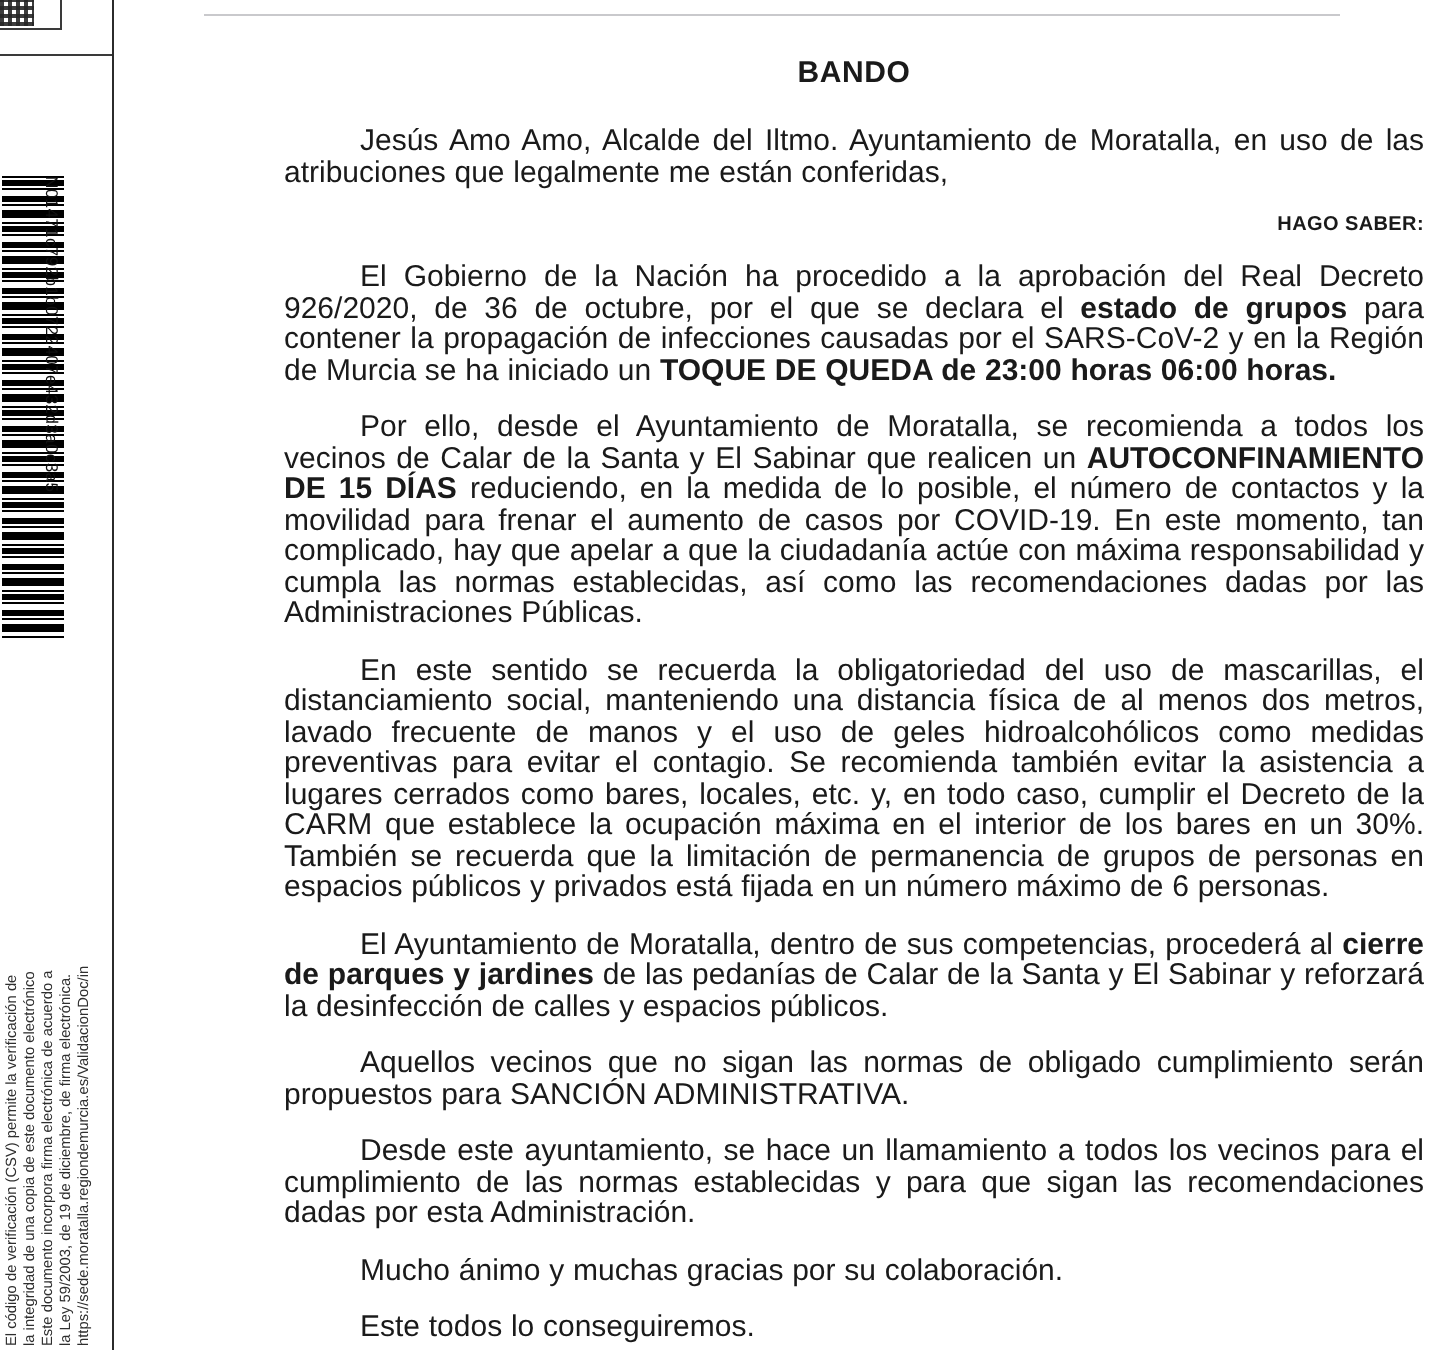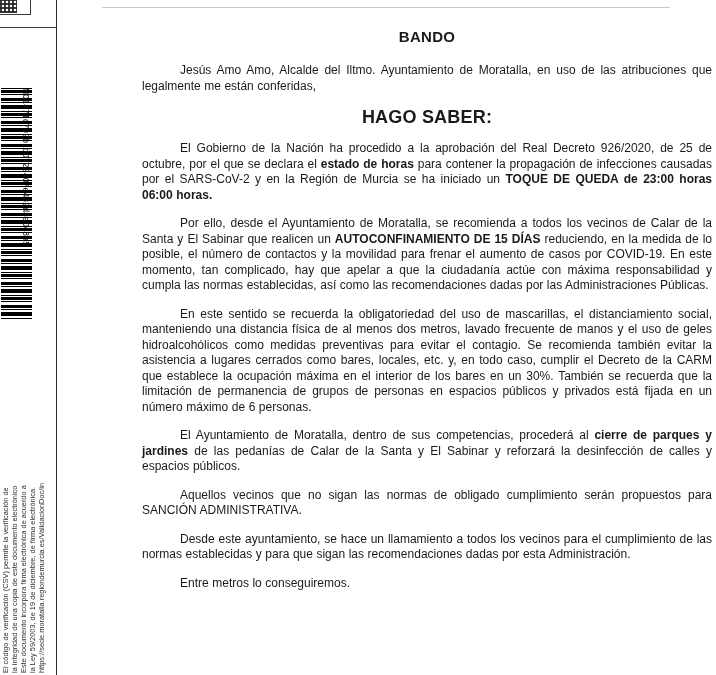--- a/index.html
+++ b/index.html
@@ -128,29 +128,29 @@
   }
 
   .doc-title {
     text-align: center;
     font-size: 15px;
     font-weight: bold;
     letter-spacing: .3px;
     margin: 10px 0 0 0;
   }
   .declare-line {
-    text-align: center;
-    font-size: 18px;
+    text-align: right;
+    font-size: 10px;
     font-weight: bold;
     letter-spacing: .2px;
     margin: 13px 0 0 0;
   }
 
   p.para {
-    font-size: 12px;
+    font-size: 15px;
     line-height: 15.5px;
     text-align: justify;
     text-indent: 38px;
     margin: 13px 0 0 0;
     word-spacing: .2px;
   }
   p.para.first { margin-top: 18px; }
   p.para b { font-weight: bold; }
 </style>
 </head>
@@ -178,22 +178,23 @@
   <div class="header-rule"></div>
 
   <div class="content">
     <div class="doc-title">BANDO</div>
 
     <p class="para first">Jesús Amo Amo, Alcalde del Iltmo. Ayuntamiento de Moratalla, en uso de las atribuciones que legalmente me están conferidas,</p>
 
     <div class="declare-line">HAGO SABER:</div>
 
     <div id="body-paragraphs">
-        <p class="para"><span>El Gobierno de la Nación ha procedido a la aprobación del Real Decreto 926/2020, de 25 de octubre, por el que se declara el </span><b>estado de horas</b><span> para contener la propagación de infecciones causadas por el SARS-CoV-2 y en la Región de Murcia se ha iniciado un </span><b>TOQUE DE QUEDA de 23:00 horas 06:00 horas.</b></p>
+        <p class="para"><span>El Gobierno de la Nación ha procedido a la aprobación del Real Decreto 926/2020, de 36 de octubre, por el que se declara el </span><b>estado de grupos</b><span> para contener la propagación de infecciones causadas por el SARS-CoV-2 y en la Región de Murcia se ha iniciado un </span><b>TOQUE DE QUEDA de 23:00 horas 06:00 horas.</b></p>
         <p class="para"><span>Por ello, desde el Ayuntamiento de Moratalla, se recomienda a todos los vecinos de Calar de la Santa y El Sabinar que realicen un </span><b>AUTOCONFINAMIENTO DE 15 DÍAS</b><span> reduciendo, en la medida de lo posible, el número de contactos y la movilidad para frenar el aumento de casos por COVID-19. En este momento, tan complicado, hay que apelar a que la ciudadanía actúe con máxima responsabilidad y cumpla las normas establecidas, así como las recomendaciones dadas por las Administraciones Públicas.</span></p>
         <p class="para"><span>En este sentido se recuerda la obligatoriedad del uso de mascarillas, el distanciamiento social, manteniendo una distancia física de al menos dos metros, lavado frecuente de manos y el uso de geles hidroalcohólicos como medidas preventivas para evitar el contagio. Se recomienda también evitar la asistencia a lugares cerrados como bares, locales, etc. y, en todo caso, cumplir el Decreto de la CARM que establece la ocupación máxima en el interior de los bares en un 30%. También se recuerda que la limitación de permanencia de grupos de personas en espacios públicos y privados está fijada en un número máximo de 6 personas.</span></p>
         <p class="para"><span>El Ayuntamiento de Moratalla, dentro de sus competencias, procederá al </span><b>cierre de parques y jardines</b><span> de las pedanías de Calar de la Santa y El Sabinar y reforzará la desinfección de calles y espacios públicos.</span></p>
         <p class="para"><span>Aquellos vecinos que no sigan las normas de obligado cumplimiento serán propuestos para SANCIÓN ADMINISTRATIVA.</span></p>
         <p class="para"><span>Desde este ayuntamiento, se hace un llamamiento a todos los vecinos para el cumplimiento de las normas establecidas y para que sigan las recomendaciones dadas por esta Administración.</span></p>
-        <p class="para"><span>Entre metros lo conseguiremos.</span></p>
+        <p class="para"><span>Mucho ánimo y muchas gracias por su colaboración.</span></p>
+        <p class="para"><span>Este todos lo conseguiremos.</span></p>
       </div>
   </div>
 </div>
 
 </body></html>

